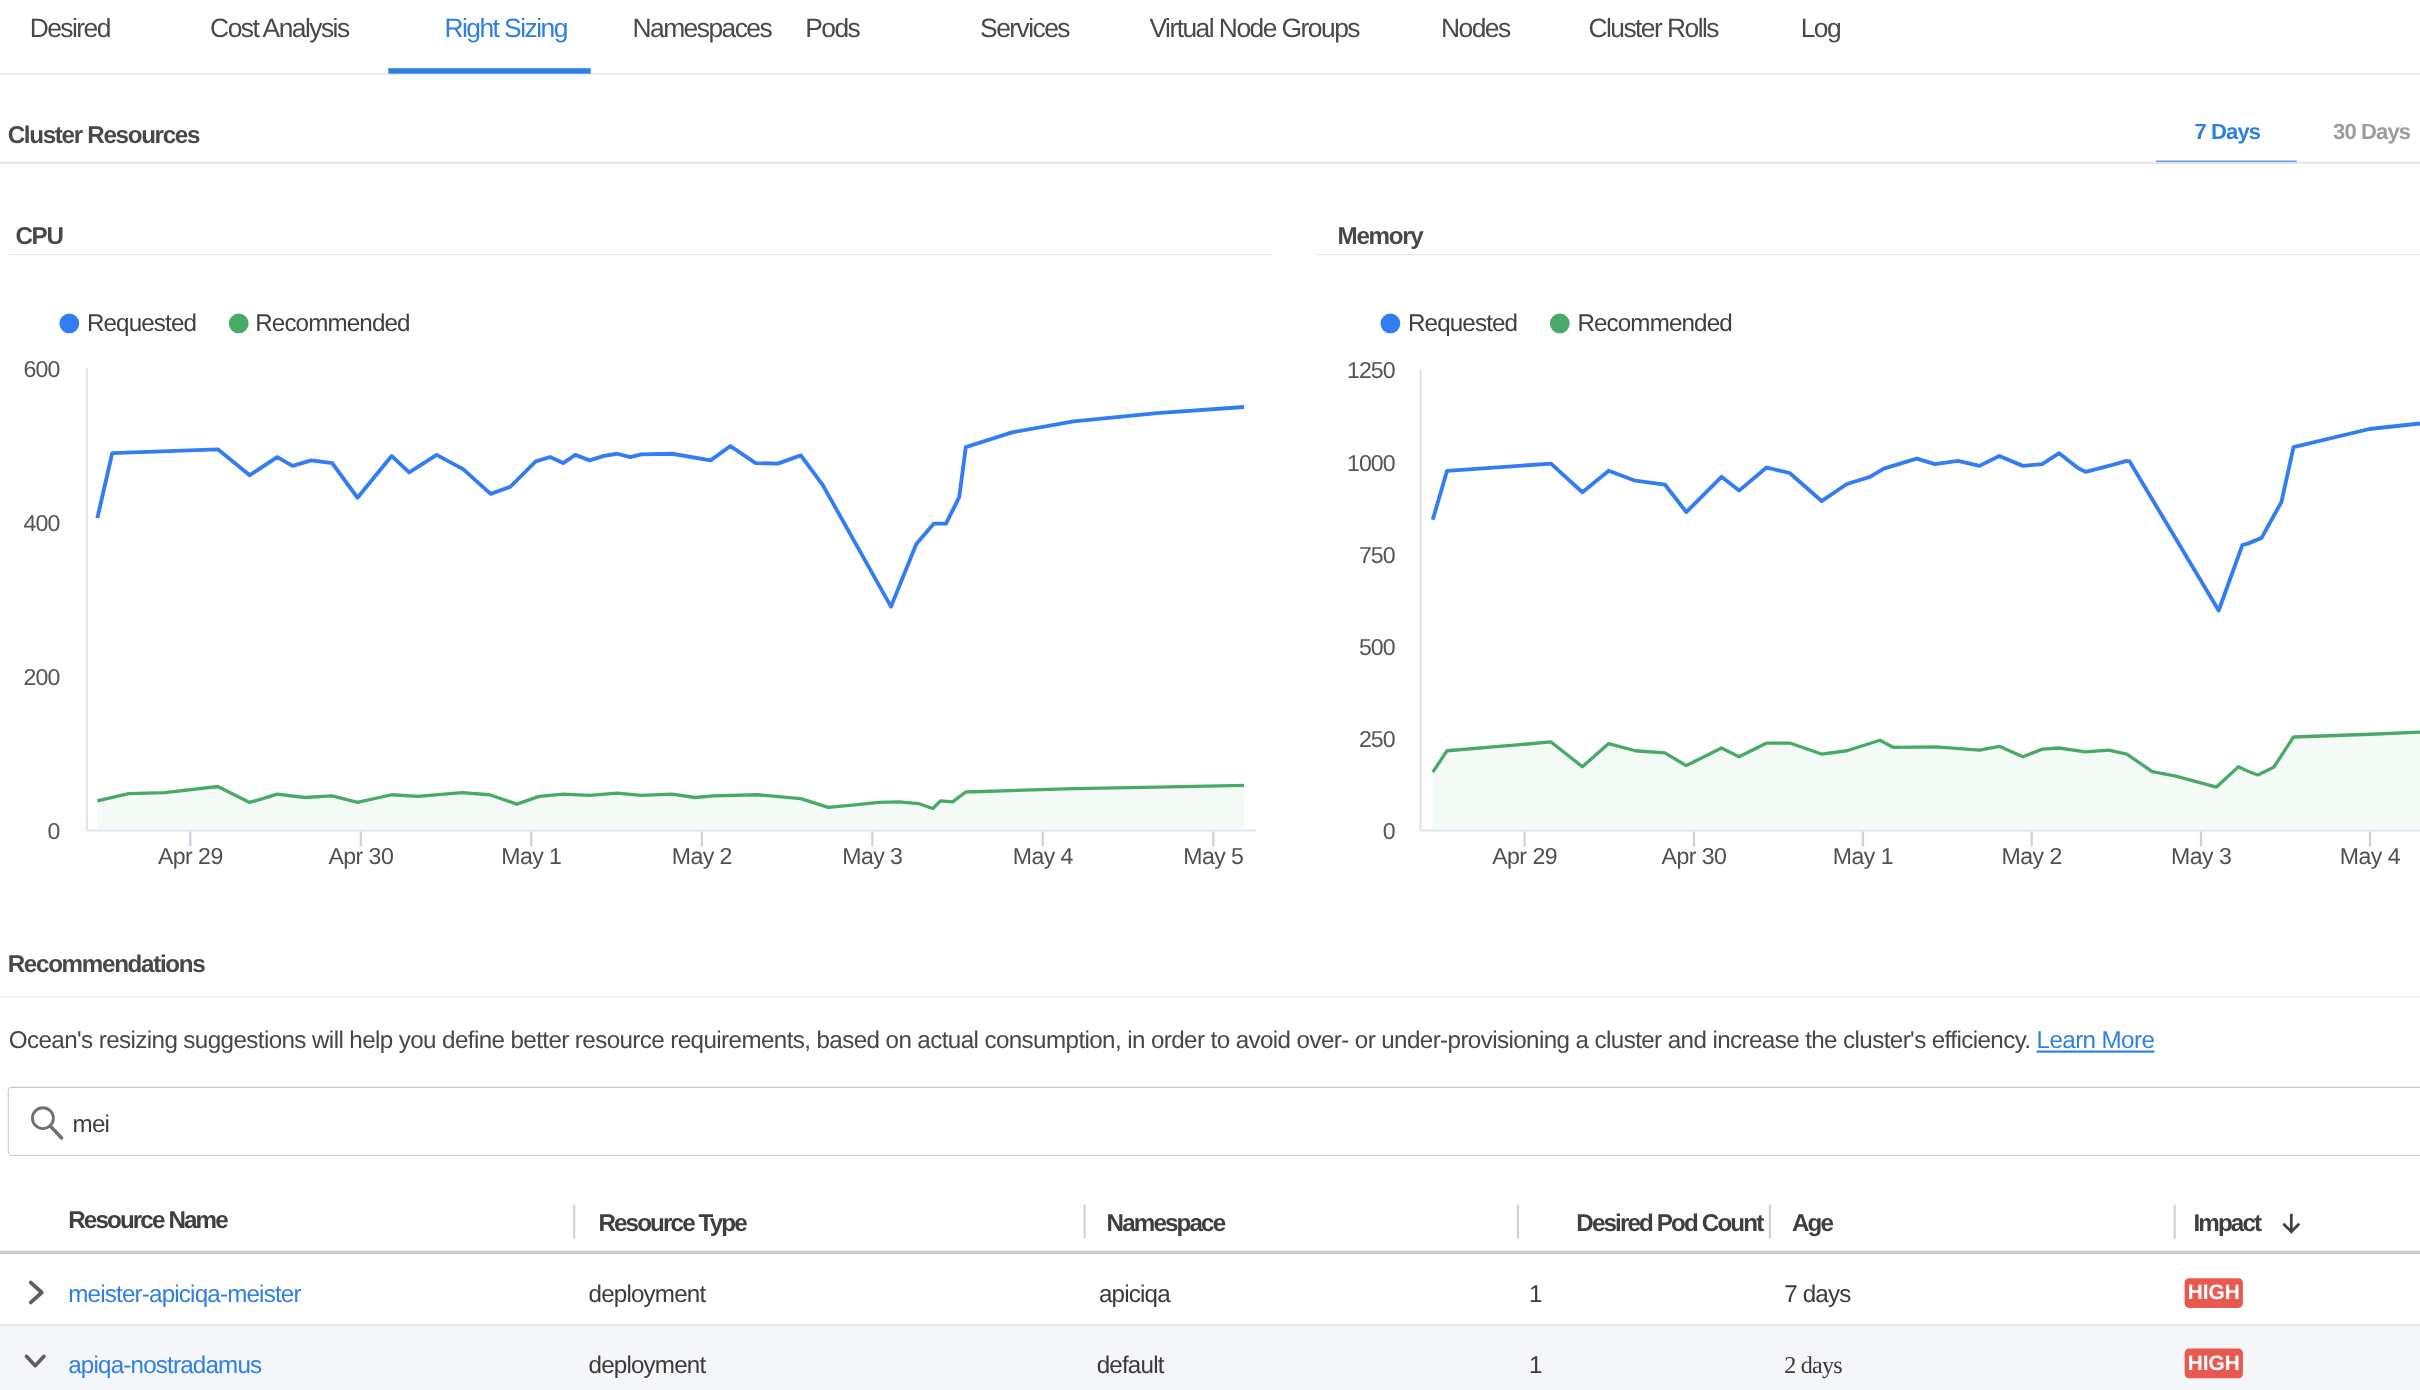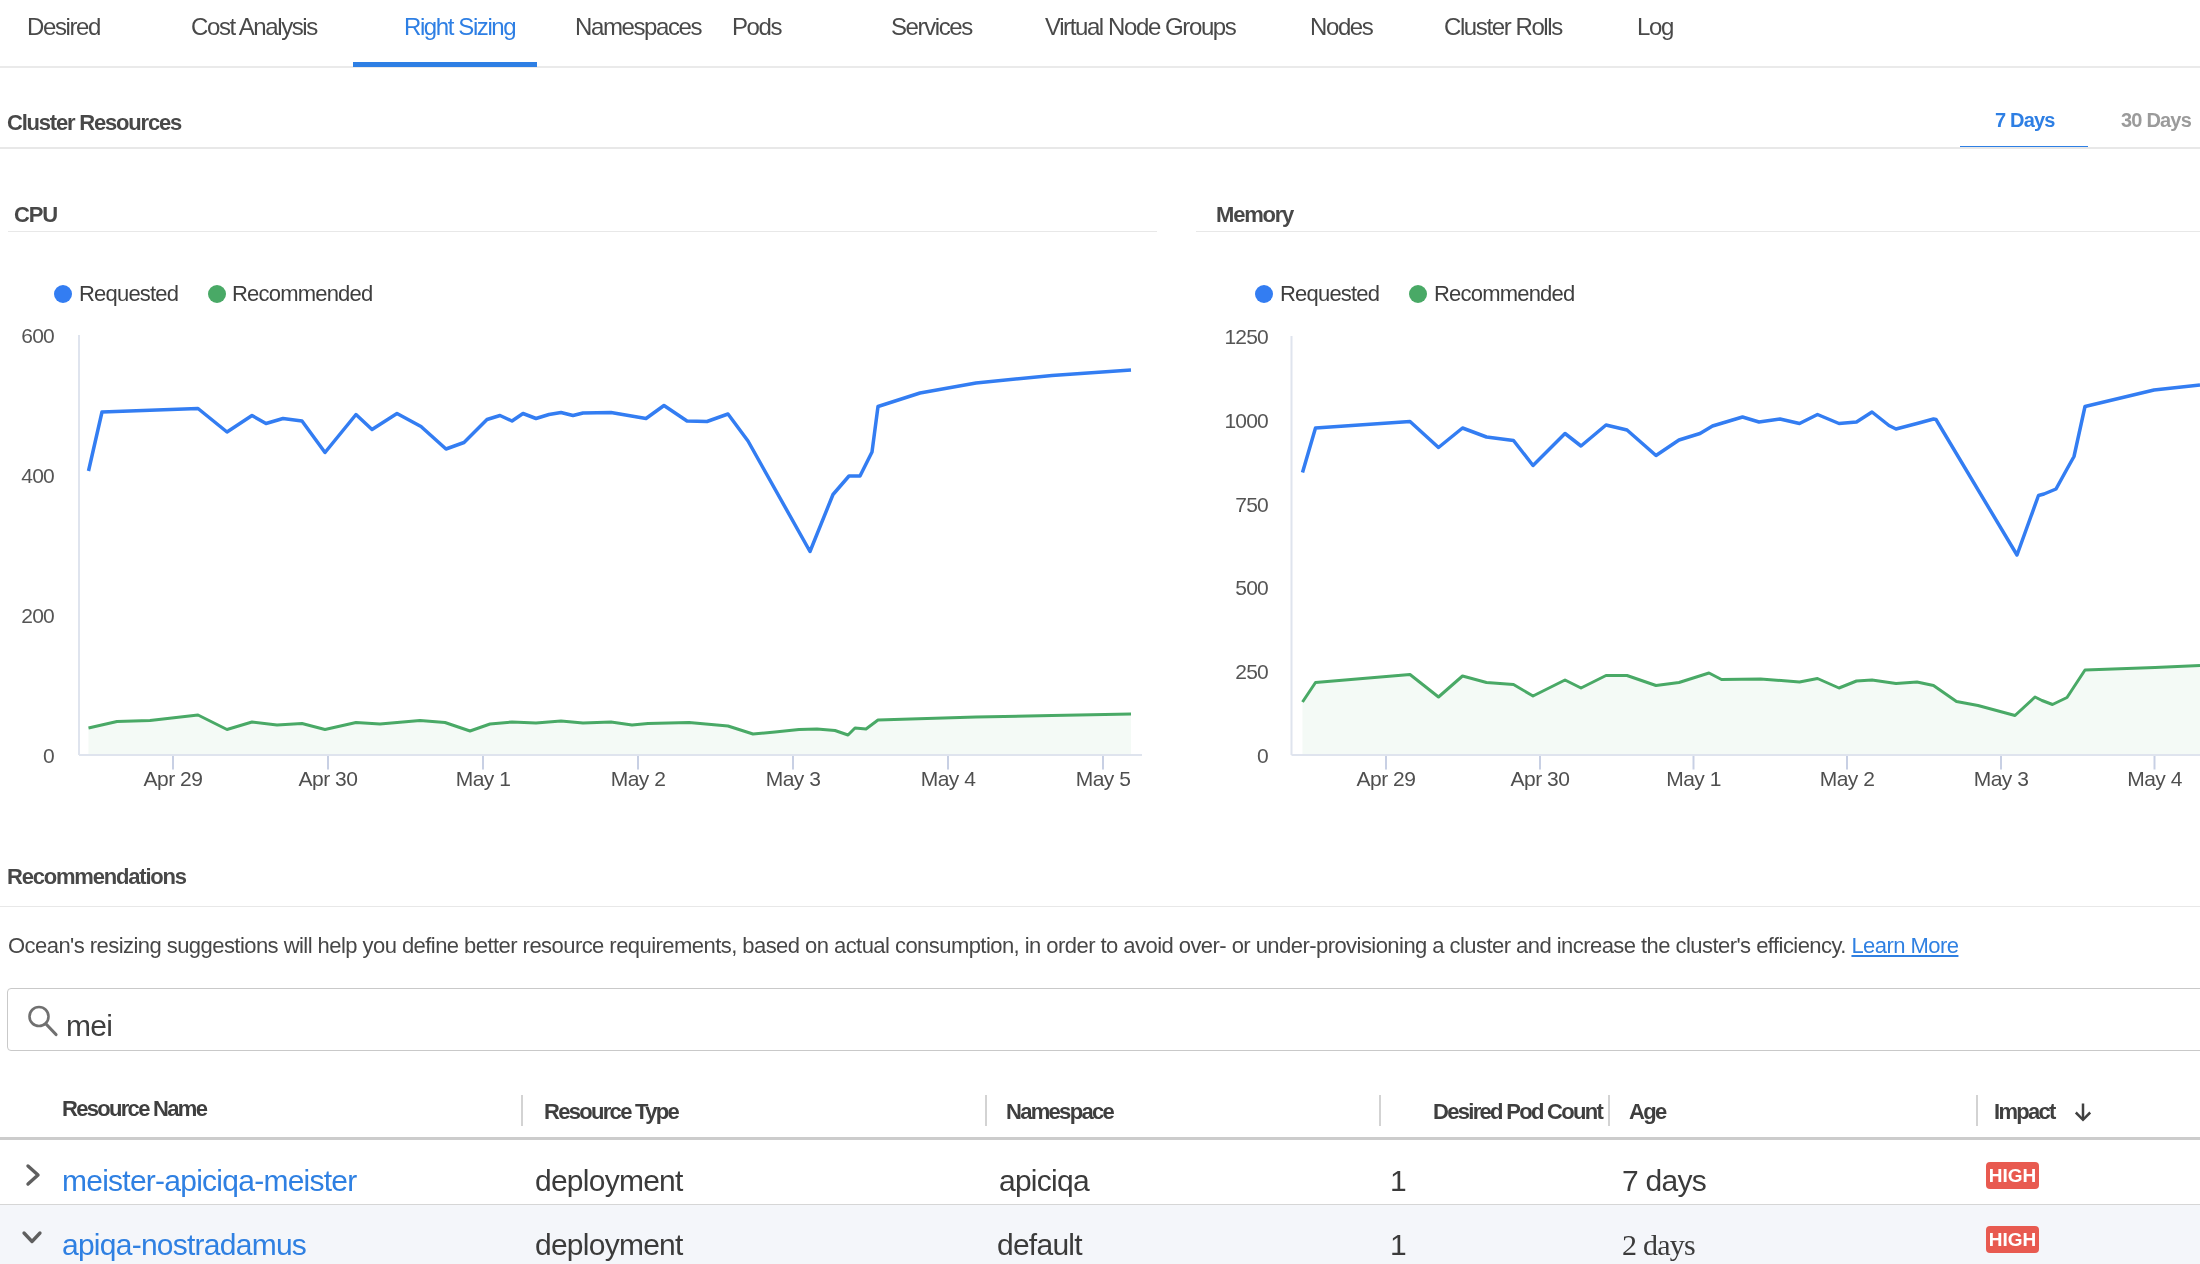--- a/index.html
+++ b/index.html
@@ -5,21 +5,21 @@
 * { margin:0; padding:0; box-sizing:border-box; }
 html,body { width:2200px; height:1264px; overflow:hidden; background:#fff;
   font-family:"Liberation Sans", sans-serif; }
 .abs { position:absolute; }
 .tab { position:absolute; top:12.5px; font-size:24px; letter-spacing:-1.4px; color:#494949; white-space:nowrap; }
 .tab.active { color:#2e7fe4; }
 .hair { position:absolute; background:#e8e8e8; height:1px; }
 .sect { position:absolute; font-size:22px; letter-spacing:-1.2px; font-weight:bold; color:#484848; white-space:nowrap; }
 .legend-txt { position:absolute; font-size:22px; letter-spacing:-0.8px; color:#3f3f3f; white-space:nowrap; }
 .dot { position:absolute; width:18px; height:18px; border-radius:50%; }
-.cell { position:absolute; font-size:30px; letter-spacing:-0.75px; color:#3b3b3b; white-space:nowrap; }
+.cell { position:absolute; font-size:22px; letter-spacing:-0.75px; color:#3b3b3b; white-space:nowrap; }
 .link { color:#2f80e2; }
 .hdrcell { position:absolute; font-size:22px; letter-spacing:-1.7px; font-weight:bold; color:#3f3f3f; white-space:nowrap; }
 .bar { position:absolute; width:2px; height:31px; background:#d3d3d3; }
 </style>
 </head>
 <body>
 
 <div class="abs" style="left:0;top:66px;width:2200px;height:2px;background:#eaeaea;"></div>
 <span class="tab" style="left:27px;">Desired</span>
 <span class="tab" style="left:191px;">Cost Analysis</span>

